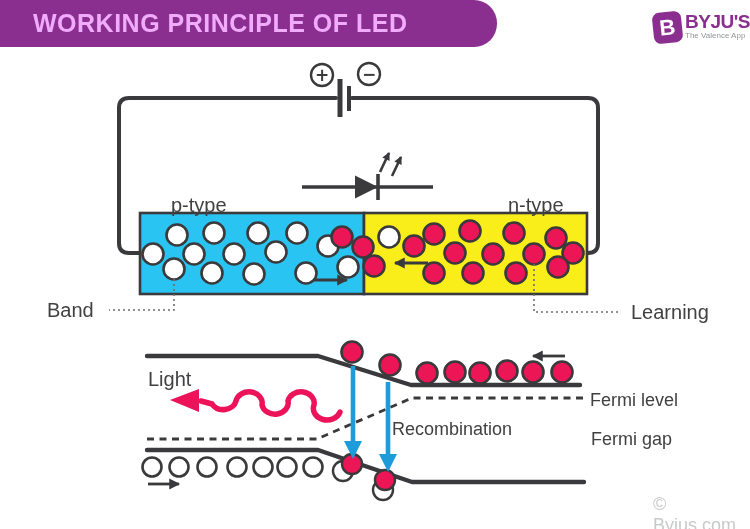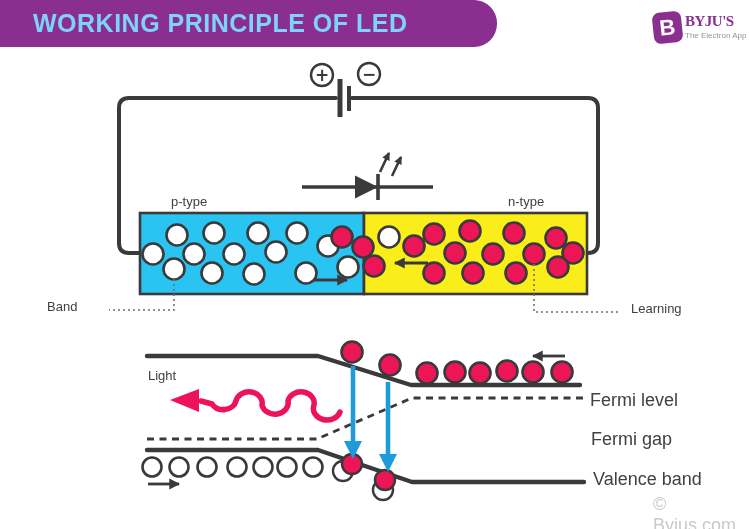--- a/index.html
+++ b/index.html
@@ -2,30 +2,30 @@
 <html style="--purple: #8A2E90; --cyan: #2AC4F3; --yellow: #F9ED1A; --red: #EC1656; --blue: #1E9CD9; --pink: #EC135B; --ink: #3A3A3C; --label: #414042; --copyright_gray: #C8C9CB;"><head>
 <meta charset="utf-8">
 <style>
   html,body{margin:0;padding:0;background:#fff;}
   .stage{position:relative;width:750px;height:529px;background:#fff;overflow:hidden;
          font-family:"Liberation Sans",sans-serif;}
   
   .banner{position:absolute;left:0;top:0;width:497px;height:47px;background:var(--purple);
           border-radius:0 23px 23px 0;}
   .banner h1{margin:0;padding:0 0 0 33px;line-height:47px;font-size:25px;font-weight:800;
-             letter-spacing:.5px;color:#7dd3fc;white-space:nowrap;}
+             letter-spacing:.5px;color:#f0abfc;white-space:nowrap;}
   .logo{position:absolute;left:653px;top:12px;display:flex;align-items:flex-start;}
   .logo-mark{width:29px;height:31px;background:var(--purple);border-radius:7px;color:#fff;
              font-weight:bold;font-size:22px;display:flex;align-items:center;justify-content:center;
              transform:rotate(-6deg);}
   .logo-col{margin-left:3px;}
-  .logo-name{color:var(--purple);font-weight:800;font-size:15px;line-height:19px;letter-spacing:-.5px;font-family:Liberation Serif, serif;}
+  .logo-name{color:var(--purple);font-weight:800;font-size:19px;line-height:19px;letter-spacing:-.5px;}
   .logo-tagline{color:#939598;font-size:8px;line-height:10px;}
   
-  .lbl{position:absolute;color:var(--label);font-size:13px;white-space:nowrap;}
+  .lbl{position:absolute;color:var(--label);font-size:20px;white-space:nowrap;}
   .lbl.sm{font-size:18px;}
   .copyright{position:absolute;left:653px;top:494px;font-size:18px;color:var(--copyright_gray);}
   
   svg{position:absolute;left:0;top:0;}
   .wire{stroke:var(--ink);stroke-width:4;fill:none;stroke-linecap:round;}
   .ink-line{stroke:var(--ink);fill:none;}
   .ink-fill{fill:var(--ink);stroke:none;}
   .region{stroke:var(--ink);stroke-width:2.6;}
   .band{stroke:var(--ink);stroke-width:4.4;fill:none;stroke-linecap:round;stroke-linejoin:round;}
   .fermi{stroke:var(--ink);stroke-width:2.8;fill:none;stroke-dasharray:7 5.5;stroke-linejoin:round;}
@@ -47,21 +47,21 @@
 <div class="stage">
 
   <div class="banner">
     <h1>WORKING PRINCIPLE OF LED</h1>
   </div>
 
   <div class="logo">
     <div class="logo-mark">B</div>
     <div class="logo-col">
       <div class="logo-name">BYJU'S</div>
-      <div class="logo-tagline">The Electron App</div>
+      <div class="logo-tagline">The Valence App</div>
     </div>
   </div>
 
   <svg width="750" height="529" viewBox="0 0 750 529">
     <defs>
       <marker id="ah" viewBox="0 0 12 12" refX="10" refY="6" markerWidth="13" markerHeight="13" markerUnits="userSpaceOnUse" orient="auto">
           <path d="M1,1 L11,6 L1,11 Z"></path>
         </marker>
       <marker id="ahs" viewBox="0 0 10 10" refX="8" refY="5" markerWidth="10" markerHeight="10" markerUnits="userSpaceOnUse" orient="auto">
           <path d="M1,1 L9,5 L1,9 Z"></path>
@@ -193,17 +193,17 @@
       <path class="wave" d="M340,412 A13,11 0 0 1 314,405 A13,11 0 0 0 288,401 A13,11 0 0 1 262,405 A13,11 0 0 0 236,401 A13,11 0 0 1 212,404 L201,401"></path>
       <polygon class="wavehead" points="199,389 170,400 199,412"></polygon>
     </g>
   </svg>
 
   <div class="lbl" style="left:171px;top:194px">p-type</div>
   <div class="lbl" style="left:508px;top:194px">n-type</div>
   <div class="lbl" style="left:47px;top:299px">Band</div>
   <div class="lbl" style="left:631px;top:301px">Learning</div>
   <div class="lbl" style="left:148px;top:368px">Light</div>
+  <div class="lbl sm" style="left:392px;top:419px">Recombination</div>
   <div class="lbl sm" style="left:590px;top:390px">Fermi level</div>
   <div class="lbl sm" style="left:591px;top:429px">Fermi gap</div>
-  <div class="lbl sm" style="left:593px;top:469px">Valence band</div>
   <div class="copyright">© Byjus.com</div>
 </div>
 
 </body></html>

